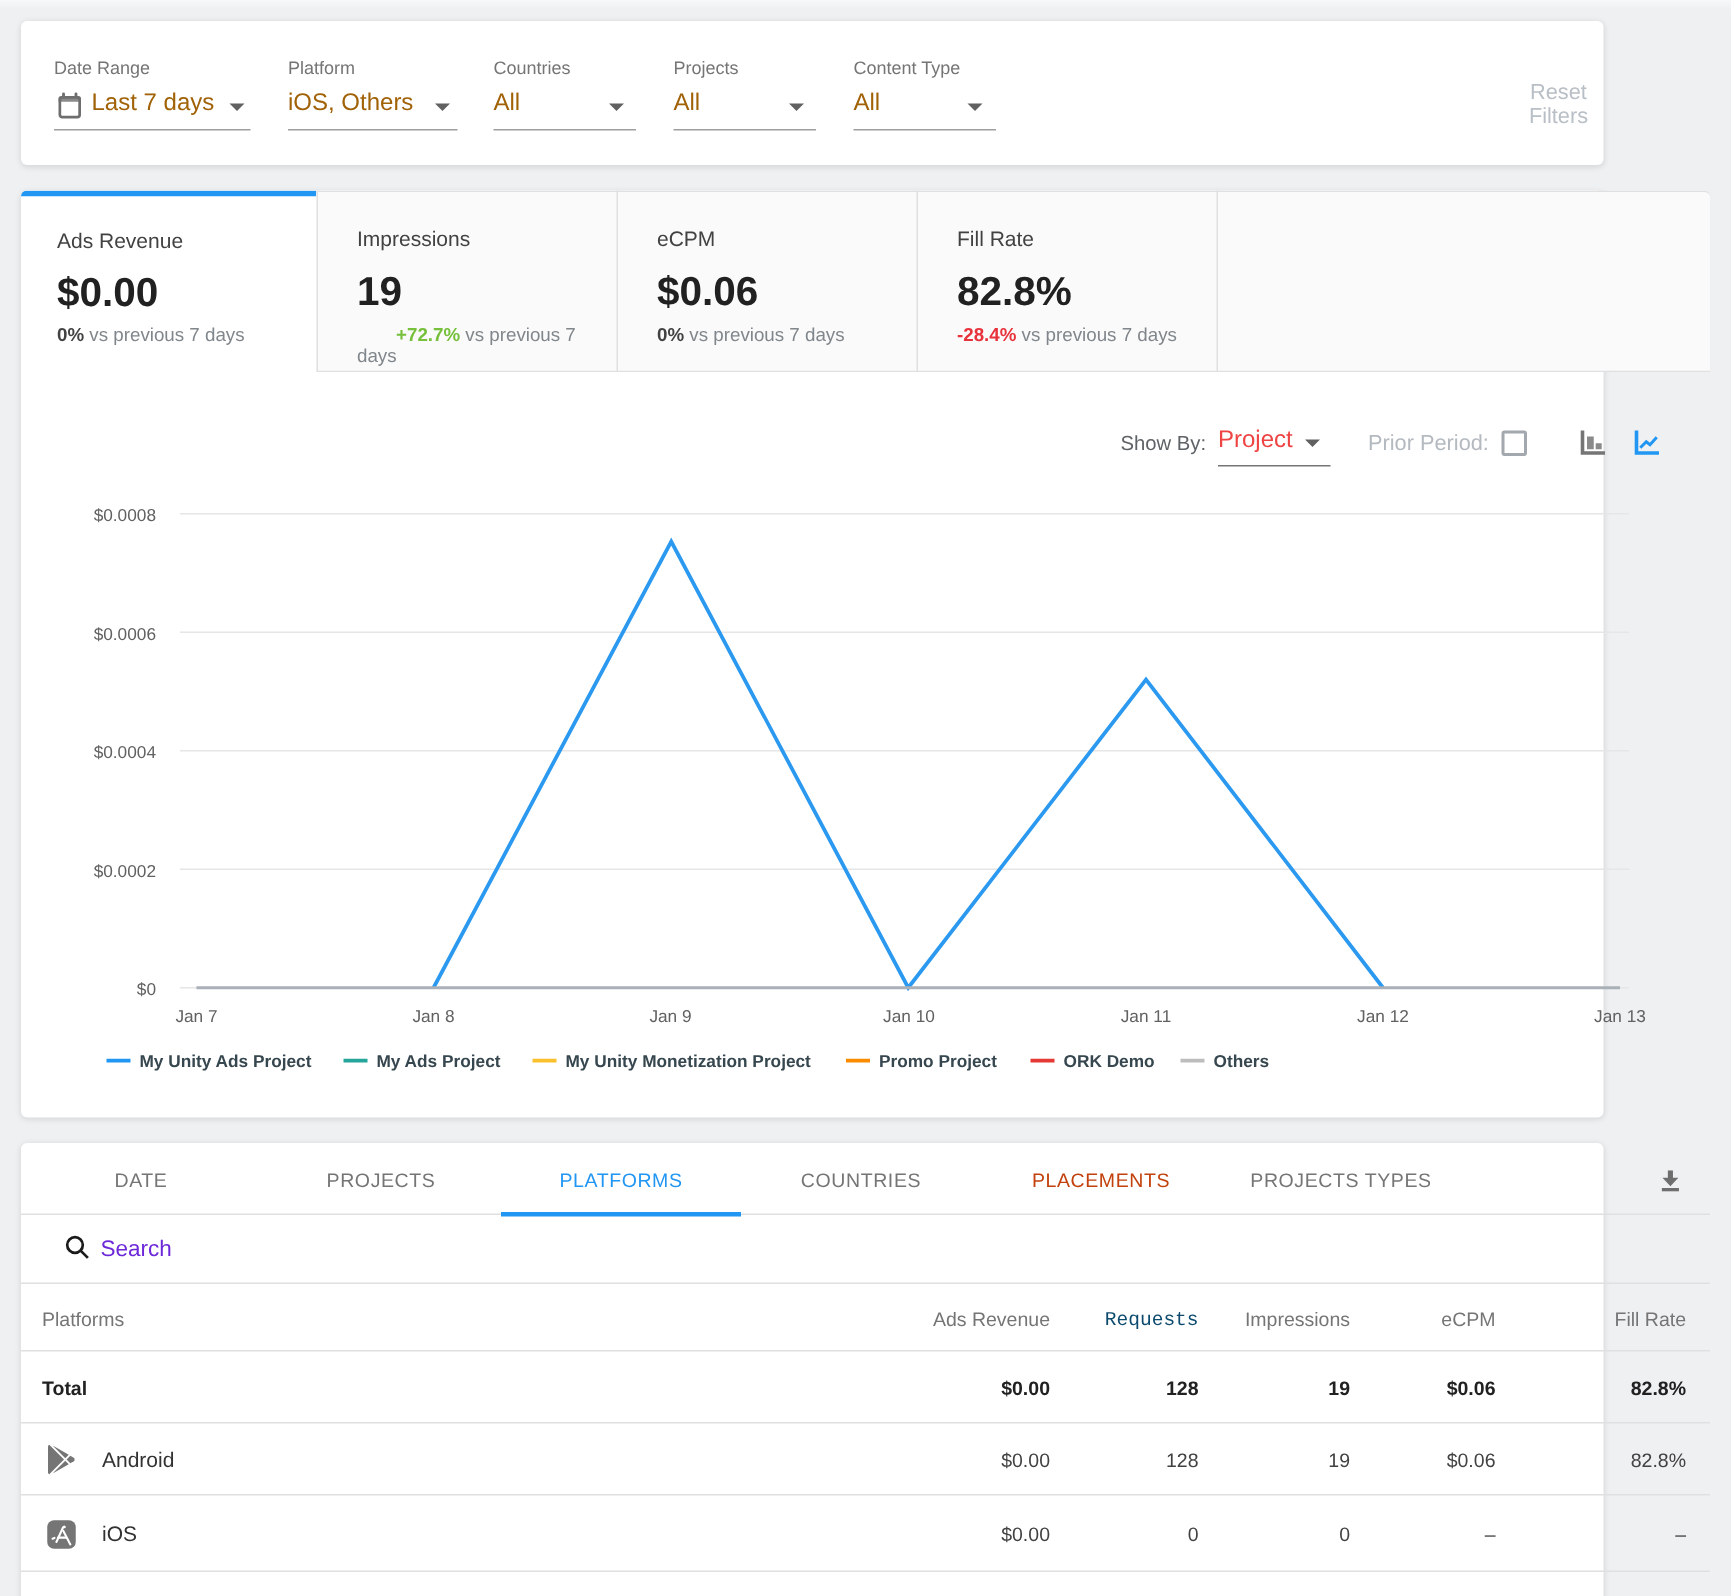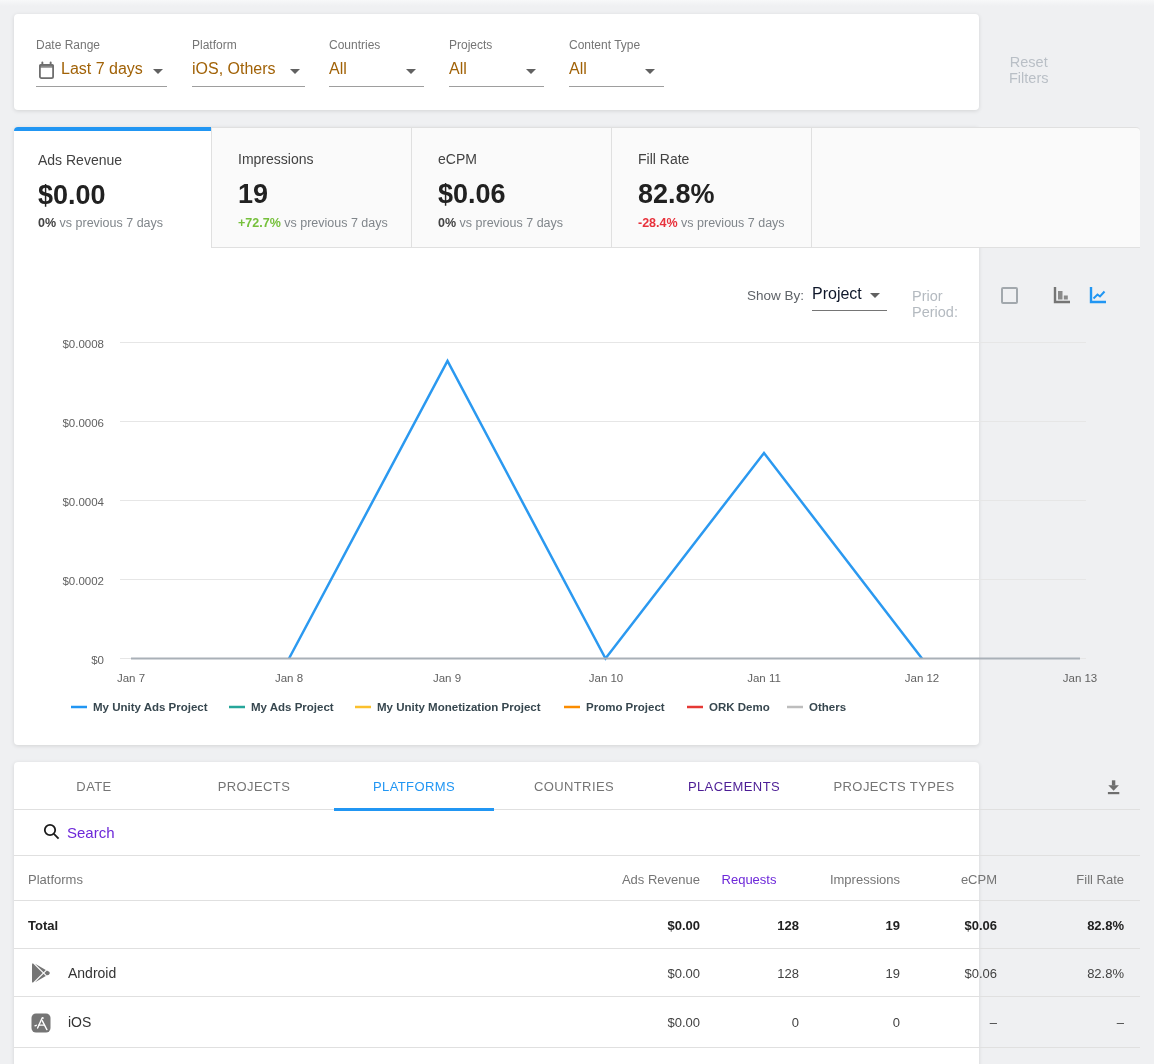--- a/index.html
+++ b/index.html
@@ -1,17 +1,17 @@
 <!DOCTYPE html>
 <html><head>
 <meta charset="utf-8">
 <style>
   * { margin:0; padding:0; box-sizing:border-box; }
   html,body { width:1154px; height:1064px; background:#eff0f2; font-family:"Liberation Sans", sans-serif; overflow:hidden; position:relative; }
-  .card { position:absolute; left:14px; width:965px; background:#fff; border-radius:4px; box-shadow:0 1px 4px rgba(0,0,0,.12); }
+  .card { position:absolute; left:14px; width:1055px; background:#fff; border-radius:4px; box-shadow:0 1px 4px rgba(0,0,0,.12); }
   .abs { position:absolute; }
   .flabel { font-size:12px; color:#757575; }
   .fval { font-size:16px; color:#a16207; }
   .arrow { display:inline-block; width:0; height:0; border-left:5px solid transparent; border-right:5px solid transparent; border-top:5px solid #616161; }
   .uline { position:absolute; height:1px; background:#9e9e9e; }
 </style>
 </head>
 <body>
 
 <div class="abs" style="left:0;top:0;width:1154px;height:6px;background:linear-gradient(#f7f8f9,#eff0f2);"></div>
@@ -55,36 +55,36 @@
 
   <div class="abs" style="left:0; top:0; width:197px; height:121px; background:#fff; border-top:4px solid #2196f3; border-radius:4px 0 0 0;">
     <div class="abs" style="left:24px; top:21px; font-size:14px; color:#424242;">Ads Revenue</div>
     <div class="abs" style="left:24px; top:49px; font-size:27px; font-weight:bold; color:#212121;">$0.00</div>
     <div class="abs" style="left:24px; top:85px; font-size:12.5px; color:#80868b;"><b style="color:#424242;">0%</b> vs previous 7 days</div>
   </div>
   <div class="abs" style="left:197px; top:0; width:929px; height:121px; background:#fafafa; border-top:1px solid #e0e0e0; border-bottom:1px solid #e0e0e0; border-radius:0 4px 0 0;"></div>
   <div class="abs" style="left:197px; top:0; width:200px; height:121px; border-left:1px solid #e0e0e0;">
     <div class="abs" style="left:26px; top:24px; font-size:14px; color:#424242;">Impressions</div>
     <div class="abs" style="left:26px; top:52px; font-size:27px; font-weight:bold; color:#212121;">19</div>
-    <div class="abs" style="left:26px; top:89px; font-size:12.5px; color:#80868b;"><b style="color:#76c03c;">+72.7%</b> vs previous 7 days</div>
+    <div class="abs" style="left:26px; top:89px; font-size:12.5px; color:#80868b;"><b style="color:#76c03c;margin-left:26px;">+72.7%</b> vs previous 7 days</div>
   </div>
   <div class="abs" style="left:397px; top:0; width:200px; height:121px; border-left:1px solid #e0e0e0;">
     <div class="abs" style="left:26px; top:24px; font-size:14px; color:#424242;">eCPM</div>
     <div class="abs" style="left:26px; top:52px; font-size:27px; font-weight:bold; color:#212121;">$0.06</div>
     <div class="abs" style="left:26px; top:89px; font-size:12.5px; color:#80868b;"><b style="color:#424242;">0%</b> vs previous 7 days</div>
   </div>
   <div class="abs" style="left:597px; top:0; width:200px; height:121px; border-left:1px solid #e0e0e0;">
     <div class="abs" style="left:26px; top:24px; font-size:14px; color:#424242;">Fill Rate</div>
     <div class="abs" style="left:26px; top:52px; font-size:27px; font-weight:bold; color:#212121;">82.8%</div>
     <div class="abs" style="left:26px; top:89px; font-size:12.5px; color:#80868b;"><b style="color:#e8323c;">-28.4%</b> vs previous 7 days</div>
   </div>
   <div class="abs" style="left:797px; top:0; width:1px; height:121px; background:#e0e0e0;"></div>
 
   <div class="abs" style="left:733px; top:161px; font-size:13.5px; color:#5f6368;">Show By:</div>
-  <div class="abs" style="left:798px; top:158px; font-size:16px; color:#0f172a;">Project</div>
+  <div class="abs" style="left:798px; top:158px; font-size:16px; color:#ef4444;">Project</div>
   <span class="arrow abs" style="left:856px; top:166px;"></span>
   <div class="uline" style="left:798px; top:183px; width:75px; background:#757575;"></div>
   <div class="abs" style="left:898px; top:161px; font-size:14.5px; color:#b4bac0;">Prior Period:</div>
   <div class="abs" style="left:987px; top:160px; width:17px; height:17px; border:2px solid #a2a8ad; border-radius:2px;"></div>
   <svg class="abs" style="left:1038px; top:159px;" width="19" height="19" viewBox="0 0 19 19">
     <path d="M3 1 V16 H18" fill="none" stroke="#757575" stroke-width="2.4"></path>
     <rect x="6" y="5" width="4.5" height="8.5" fill="#8a8a8a"></rect>
     <rect x="11.8" y="9.5" width="4" height="4" fill="#8a8a8a"></rect>
   </svg>
   <svg class="abs" style="left:1074px; top:159px;" width="19" height="19" viewBox="0 0 19 19">
@@ -135,41 +135,41 @@
     </g>
   </svg>
 </div>
 
 <div class="card" style="top:762px; height:312px; border-radius:4px 4px 0 0;">
   <div class="abs" style="left:0; top:0; width:1126px; height:48px; border-bottom:1px solid #e0e0e0;"></div>
   <div class="abs tabtxt" style="left:0; top:17px; width:160px; text-align:center; font-size:13px; letter-spacing:.4px; color:#757575;">DATE</div>
   <div class="abs tabtxt" style="left:160px; top:17px; width:160px; text-align:center; font-size:13px; letter-spacing:.4px; color:#757575;">PROJECTS</div>
   <div class="abs tabtxt" style="left:320px; top:17px; width:160px; text-align:center; font-size:13px; letter-spacing:.4px; color:#2196f3;">PLATFORMS</div>
   <div class="abs tabtxt" style="left:480px; top:17px; width:160px; text-align:center; font-size:13px; letter-spacing:.4px; color:#757575;">COUNTRIES</div>
-  <div class="abs tabtxt" style="left:640px; top:17px; width:160px; text-align:center; font-size:13px; letter-spacing:.4px; color:#4c1d95;">PLACEMENTS</div>
+  <div class="abs tabtxt" style="left:640px; top:17px; width:160px; text-align:center; font-size:13px; letter-spacing:.4px; color:#c2410c;">PLACEMENTS</div>
   <div class="abs tabtxt" style="left:800px; top:17px; width:160px; text-align:center; font-size:13px; letter-spacing:.4px; color:#757575;">PROJECTS TYPES</div>
   <div class="abs" style="left:320px; top:46px; width:160px; height:3px; background:#2196f3;"></div>
   <svg class="abs" style="left:1093px; top:18px;" width="15" height="15" viewBox="0 0 15 15">
     <g fill="#6e6e6e">
       <rect x="4.9" y="0.3" width="3.4" height="5.2"></rect>
       <polygon points="1.3,5.2 11.9,5.2 6.6,10.8"></polygon>
       <rect x="0.9" y="12" width="11.4" height="2.2"></rect>
     </g>
   </svg>
 
   <div class="abs" style="left:0; top:46px; width:1126px; height:48px; border-bottom:1px solid #e0e0e0;"></div>
   <svg class="abs" style="left:29px; top:61px;" width="17" height="17" viewBox="0 0 17 17">
     <circle cx="7" cy="7" r="5.2" fill="none" stroke="#1b1b1b" stroke-width="1.8"></circle>
     <line x1="10.9" y1="10.9" x2="15.6" y2="15.6" stroke="#1b1b1b" stroke-width="1.8"></line>
   </svg>
   <div class="abs" style="left:53px; top:62px; font-size:15px; color:#6d28d9;">Search</div>
 
   <div class="abs" style="left:14px; top:110px; font-size:13px; color:#757575;">Platforms</div>
   <div class="abs" style="left:586px; top:110px; width:100px; text-align:right; font-size:13px; color:#757575;">Ads Revenue</div>
-  <div class="abs" style="left:685px; top:110px; width:100px; text-align:center; font-size:13px; color:#6d28d9;">Requests</div>
+  <div class="abs" style="left:685px; top:110px; width:100px; text-align:right; font-size:13px; color:#0c4a6e;font-family:Liberation Mono, monospace;">Requests</div>
   <div class="abs" style="left:786px; top:110px; width:100px; text-align:right; font-size:13px; color:#757575;">Impressions</div>
   <div class="abs" style="left:883px; top:110px; width:100px; text-align:right; font-size:13px; color:#757575;">eCPM</div>
   <div class="abs" style="left:1010px; top:110px; width:100px; text-align:right; font-size:13px; color:#757575;">Fill Rate</div>
   <div class="abs" style="left:0; top:138px; width:1126px; height:1px; background:#e0e0e0;"></div>
 
   <div class="abs" style="left:14px; top:156px; font-size:13px; font-weight:bold; color:#212121;">Total</div>
   <div class="abs" style="left:586px; top:156px; width:100px; text-align:right; font-size:13px; font-weight:bold; color:#212121;">$0.00</div>
   <div class="abs" style="left:685px; top:156px; width:100px; text-align:right; font-size:13px; font-weight:bold; color:#212121;">128</div>
   <div class="abs" style="left:786px; top:156px; width:100px; text-align:right; font-size:13px; font-weight:bold; color:#212121;">19</div>
   <div class="abs" style="left:883px; top:156px; width:100px; text-align:right; font-size:13px; font-weight:bold; color:#212121;">$0.06</div>

